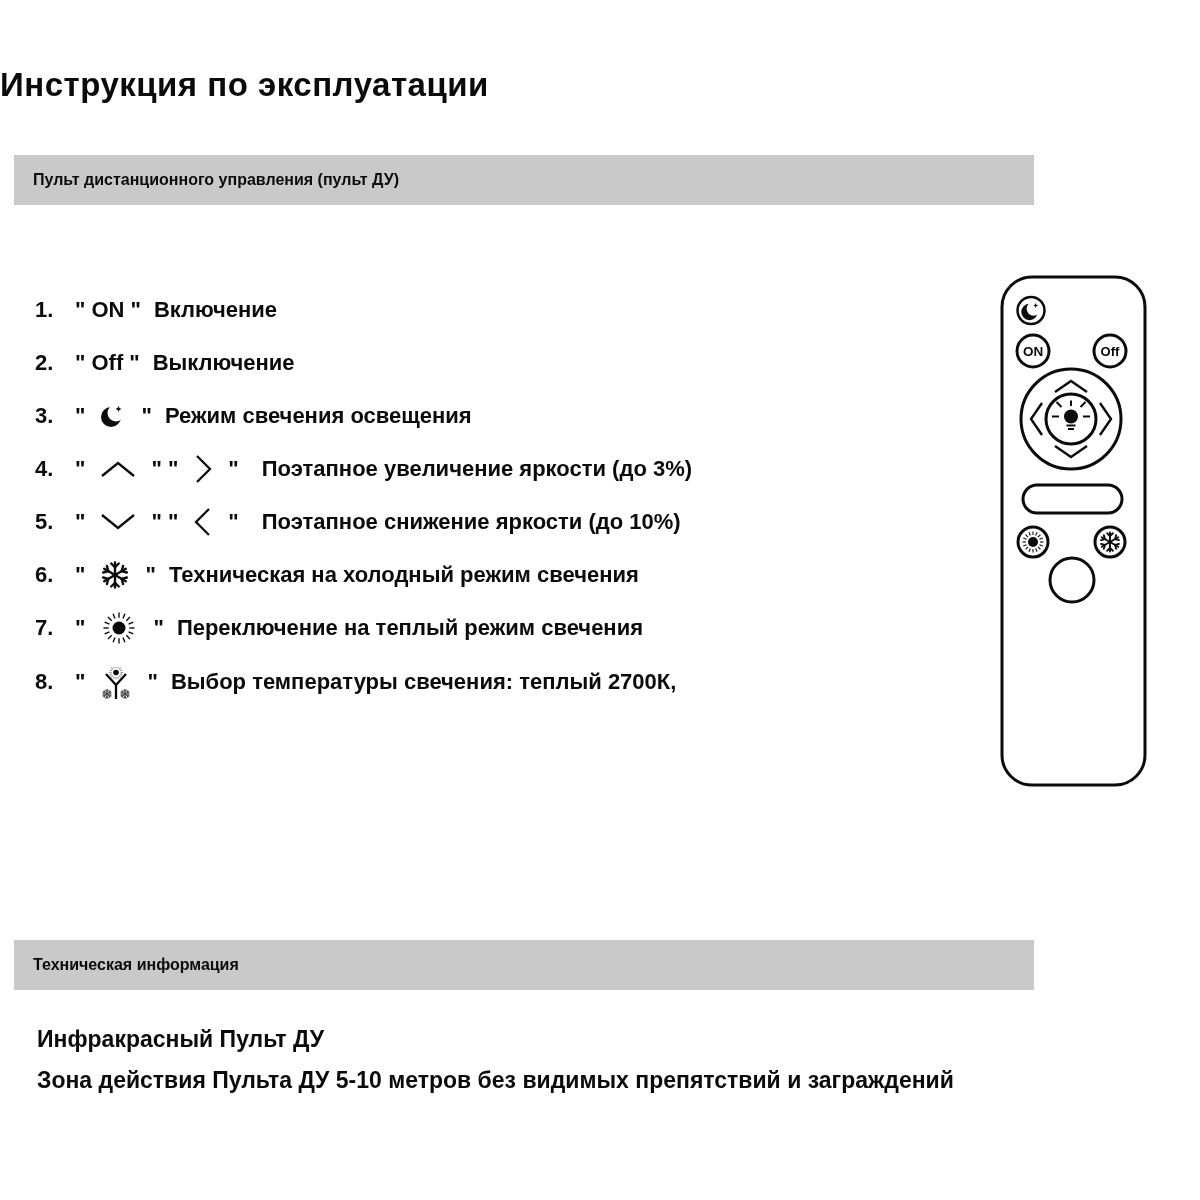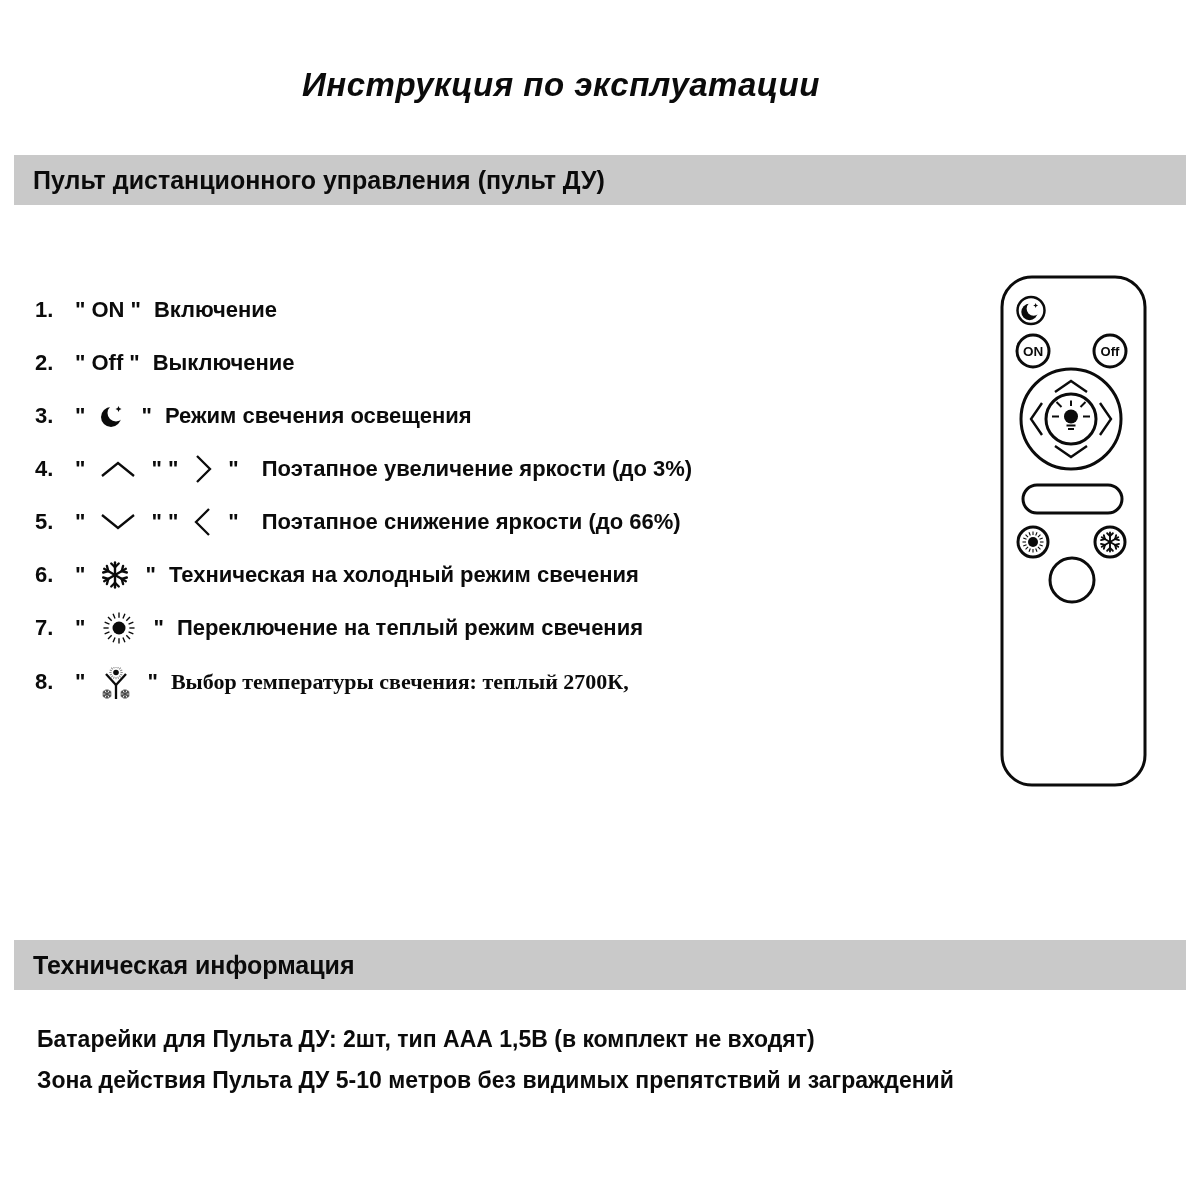--- a/index.html
+++ b/index.html
@@ -3,43 +3,43 @@
 <meta charset="utf-8">
 <style>
   html,body { margin:0; padding:0; }
   body {
     width:1200px; height:1200px; position:relative; overflow:hidden;
     background:#ffffff; color:#0b0b0b;
     font-family:"Liberation Sans", sans-serif; font-weight:bold;
   }
   .title {
     position:absolute; top:66px; left:0; width:1122px;
-    text-align:center; font-size:33px; letter-spacing:0.5px;font-style:italic;
+    font-size:33px; letter-spacing:0.5px;
   }
   .bar {
-    position:absolute; left:14px; width:1172px; height:50px;
+    position:absolute; left:14px; width:1020px; height:50px;
     background:#c9c9c9; display:flex; align-items:center;
-    padding-left:19px; box-sizing:border-box; font-size:25px;
+    padding-left:19px; box-sizing:border-box; font-size:16px;
   }
   .bar1 { top:155px; }
   .bar2 { top:940px; }
   .list { position:absolute; left:35px; top:296px; }
   .item {
     display:flex; align-items:center; height:28px; margin-bottom:25px;
     font-size:22px; white-space:nowrap;
   }
   .item.two-line { height:auto; align-items:flex-start; }
   .item.two-line .num, .item.two-line .q { line-height:30px; }
   .num { width:24px; margin-right:13px; }
   .q { margin:0 3px; }
   .lbl { margin:0 3px; }
   .ic { display:inline-flex; align-items:center; margin:0 12px; }
   .txt { margin-left:10px; }
   .txt-gap { margin-left:20px; }
-  .txt2 { margin-left:10px; line-height:30px;font-family:Liberation Serif, serif; }
+  .txt2 { margin-left:10px; line-height:30px; }
   .lines {
     position:absolute; left:37px; top:1019px;
     font-size:23px; line-height:41px;
   }
   .remote { position:absolute; left:995px; top:272px; }
   svg { display:block; }
   svg text { font-family:"Liberation Sans", sans-serif; font-weight:bold; }
   .hidden-defs { position:absolute; width:0; height:0; overflow:hidden; }
 </style>
 </head>
@@ -153,21 +153,21 @@
       </svg>
     </span>
     <span class="q">"</span>
     <span class="q">"</span>
     <span class="ic">
       <svg width="20" height="32" viewBox="0 0 20 32">
         <polyline points="16,3 3,16 16,29" fill="none" stroke="#0b0b0b" stroke-width="2.3"></polyline>
       </svg>
     </span>
     <span class="q">"</span>
-    <span class="txt txt-gap">Поэтапное снижение яркости (до 66%)</span>
+    <span class="txt txt-gap">Поэтапное снижение яркости (до 10%)</span>
   </div>
 
   <div class="item">
     <span class="num">6.</span>
     <span class="q">"</span>
     <span class="ic">
       <svg width="30" height="30" viewBox="0 0 30 30">
         <use href="#snowflake" transform="translate(15,15) scale(1.25)" stroke="#0b0b0b" stroke-width="1.9"></use>
       </svg>
     </span>
@@ -269,15 +269,15 @@
 
     <circle cx="77" cy="308" r="22" fill="none" stroke="#0b0b0b" stroke-width="3"></circle>
   </svg>
 </div>
 
 <div class="bar bar2">
   <span>Техническая информация</span>
 </div>
 
 <div class="lines">
-  <div>Батарейки для Пульта ДУ: 2шт, тип ААА 1,5В (в комплект не входят)</div>
+  <div>Инфракрасный Пульт ДУ</div>
   <div>Зона действия Пульта ДУ 5-10 метров без видимых препятствий и заграждений</div>
 </div>
 
 </body></html>

